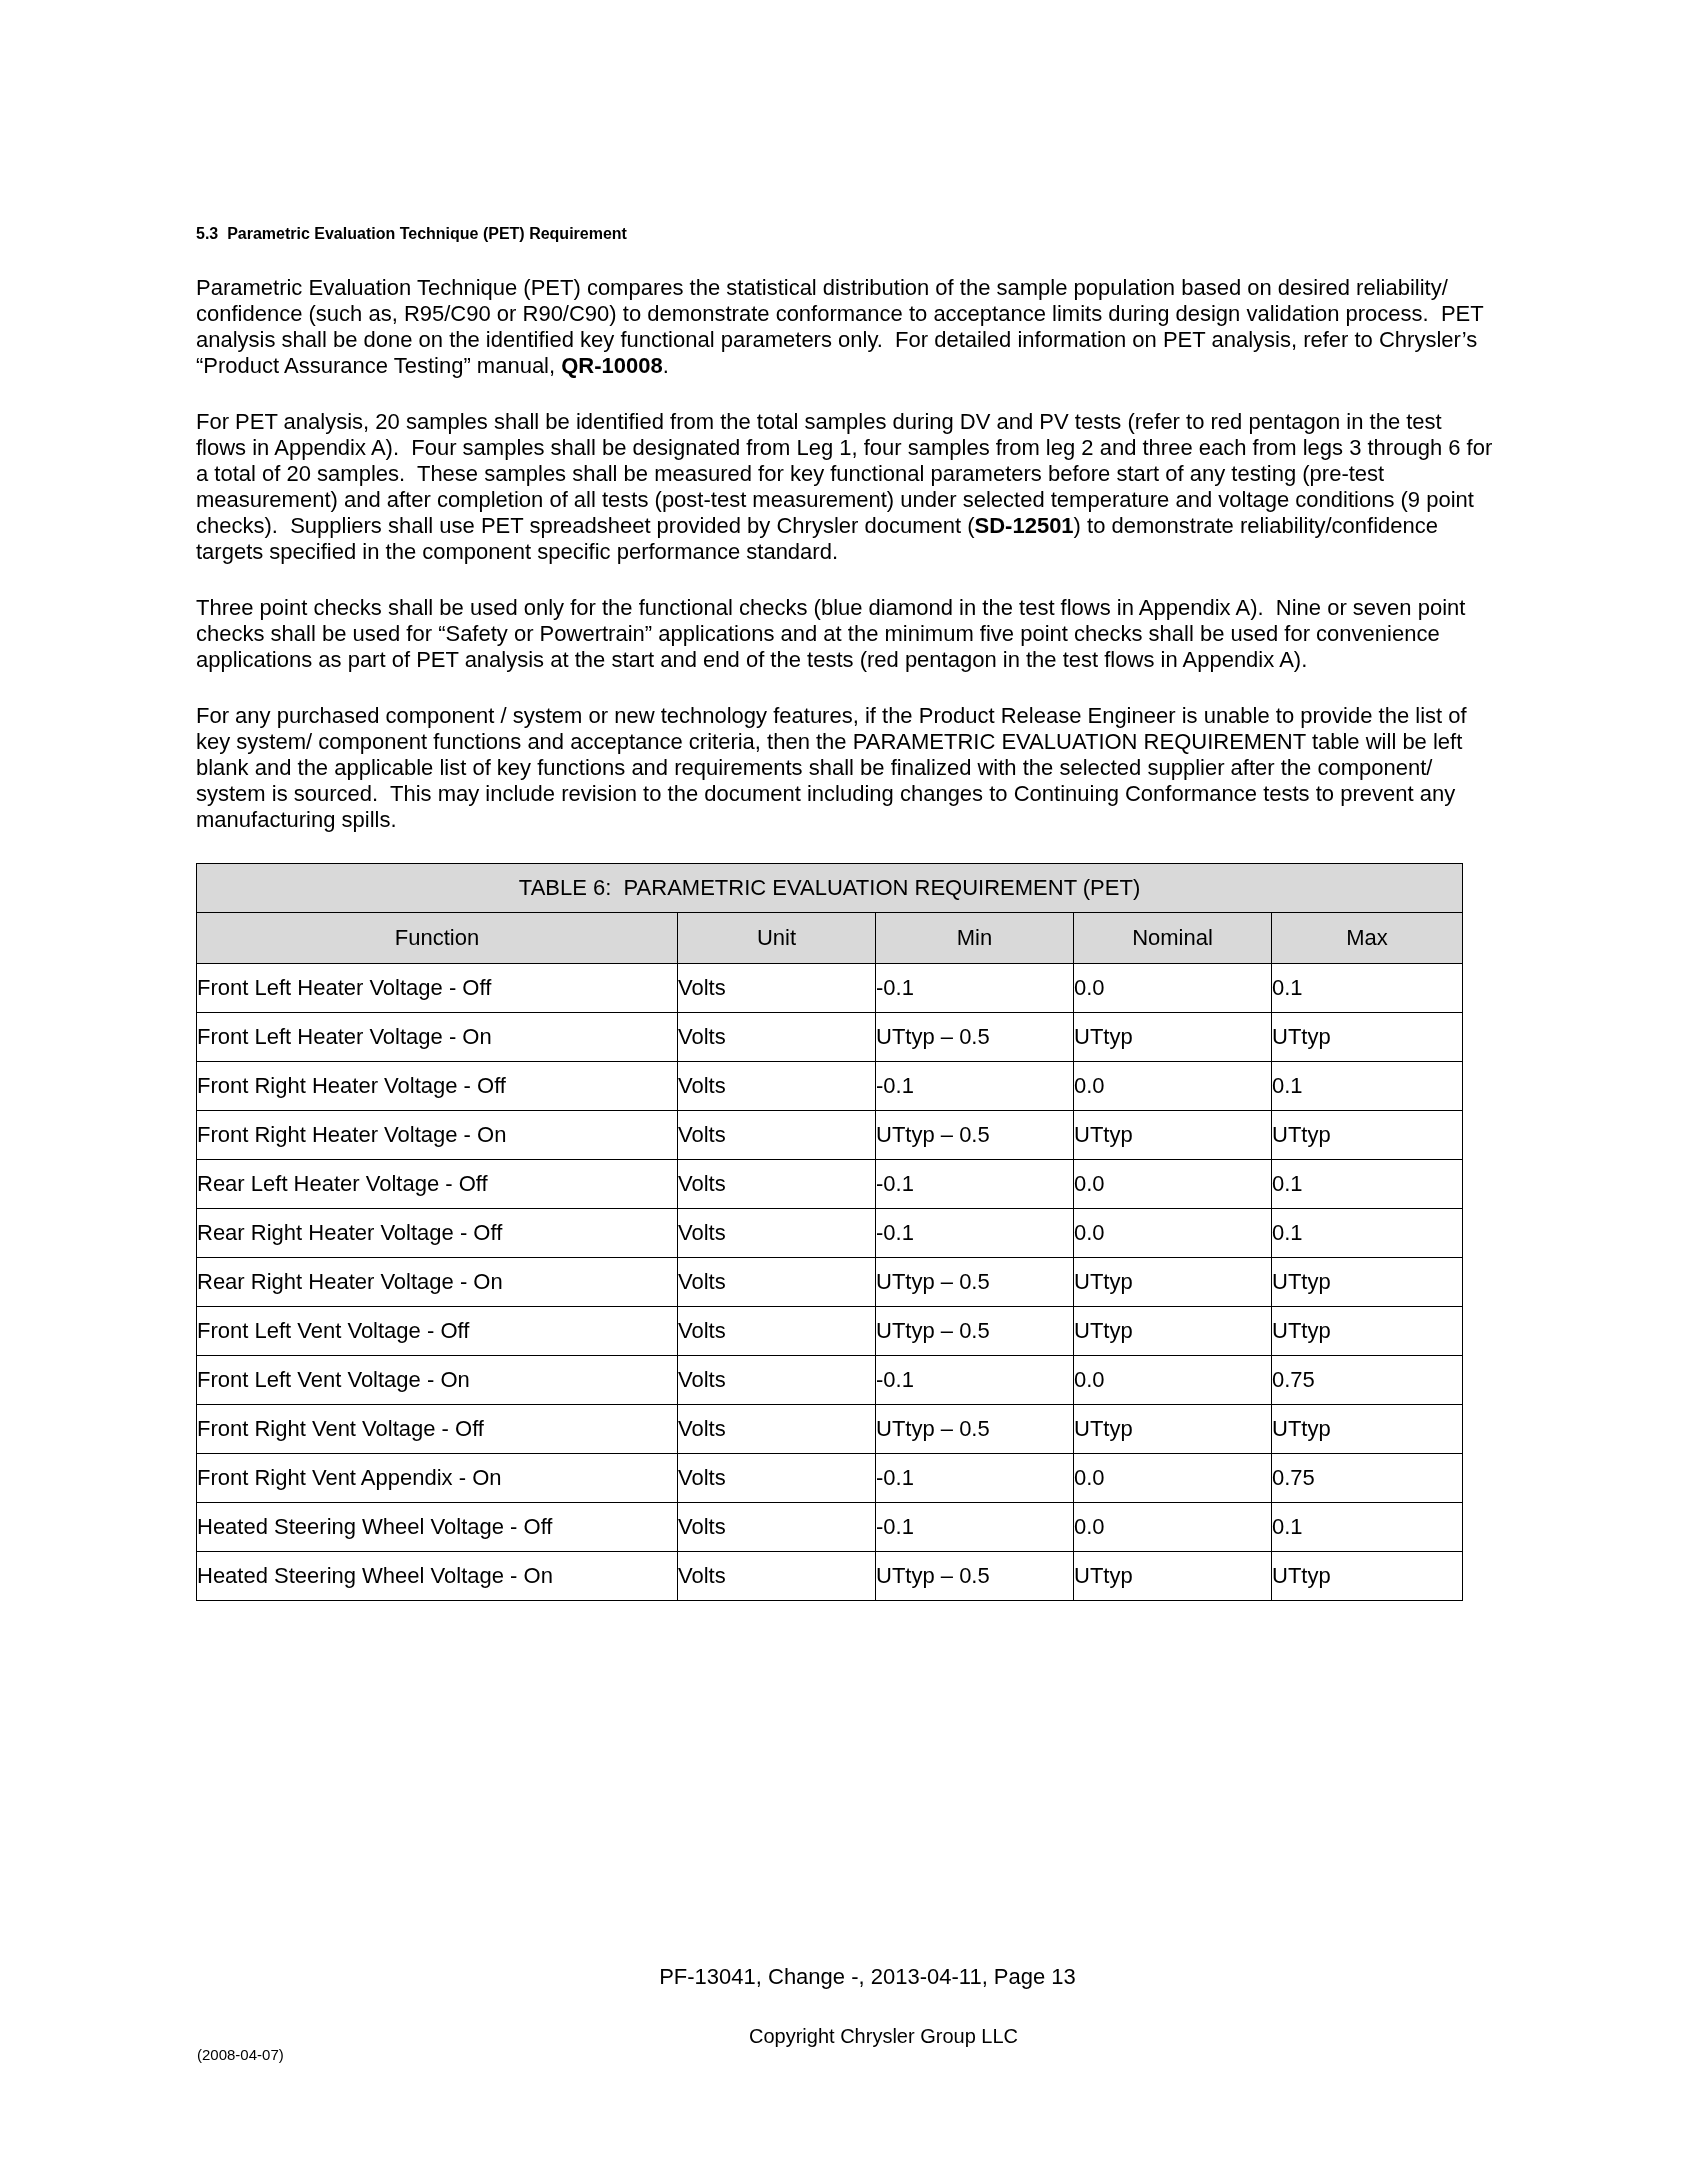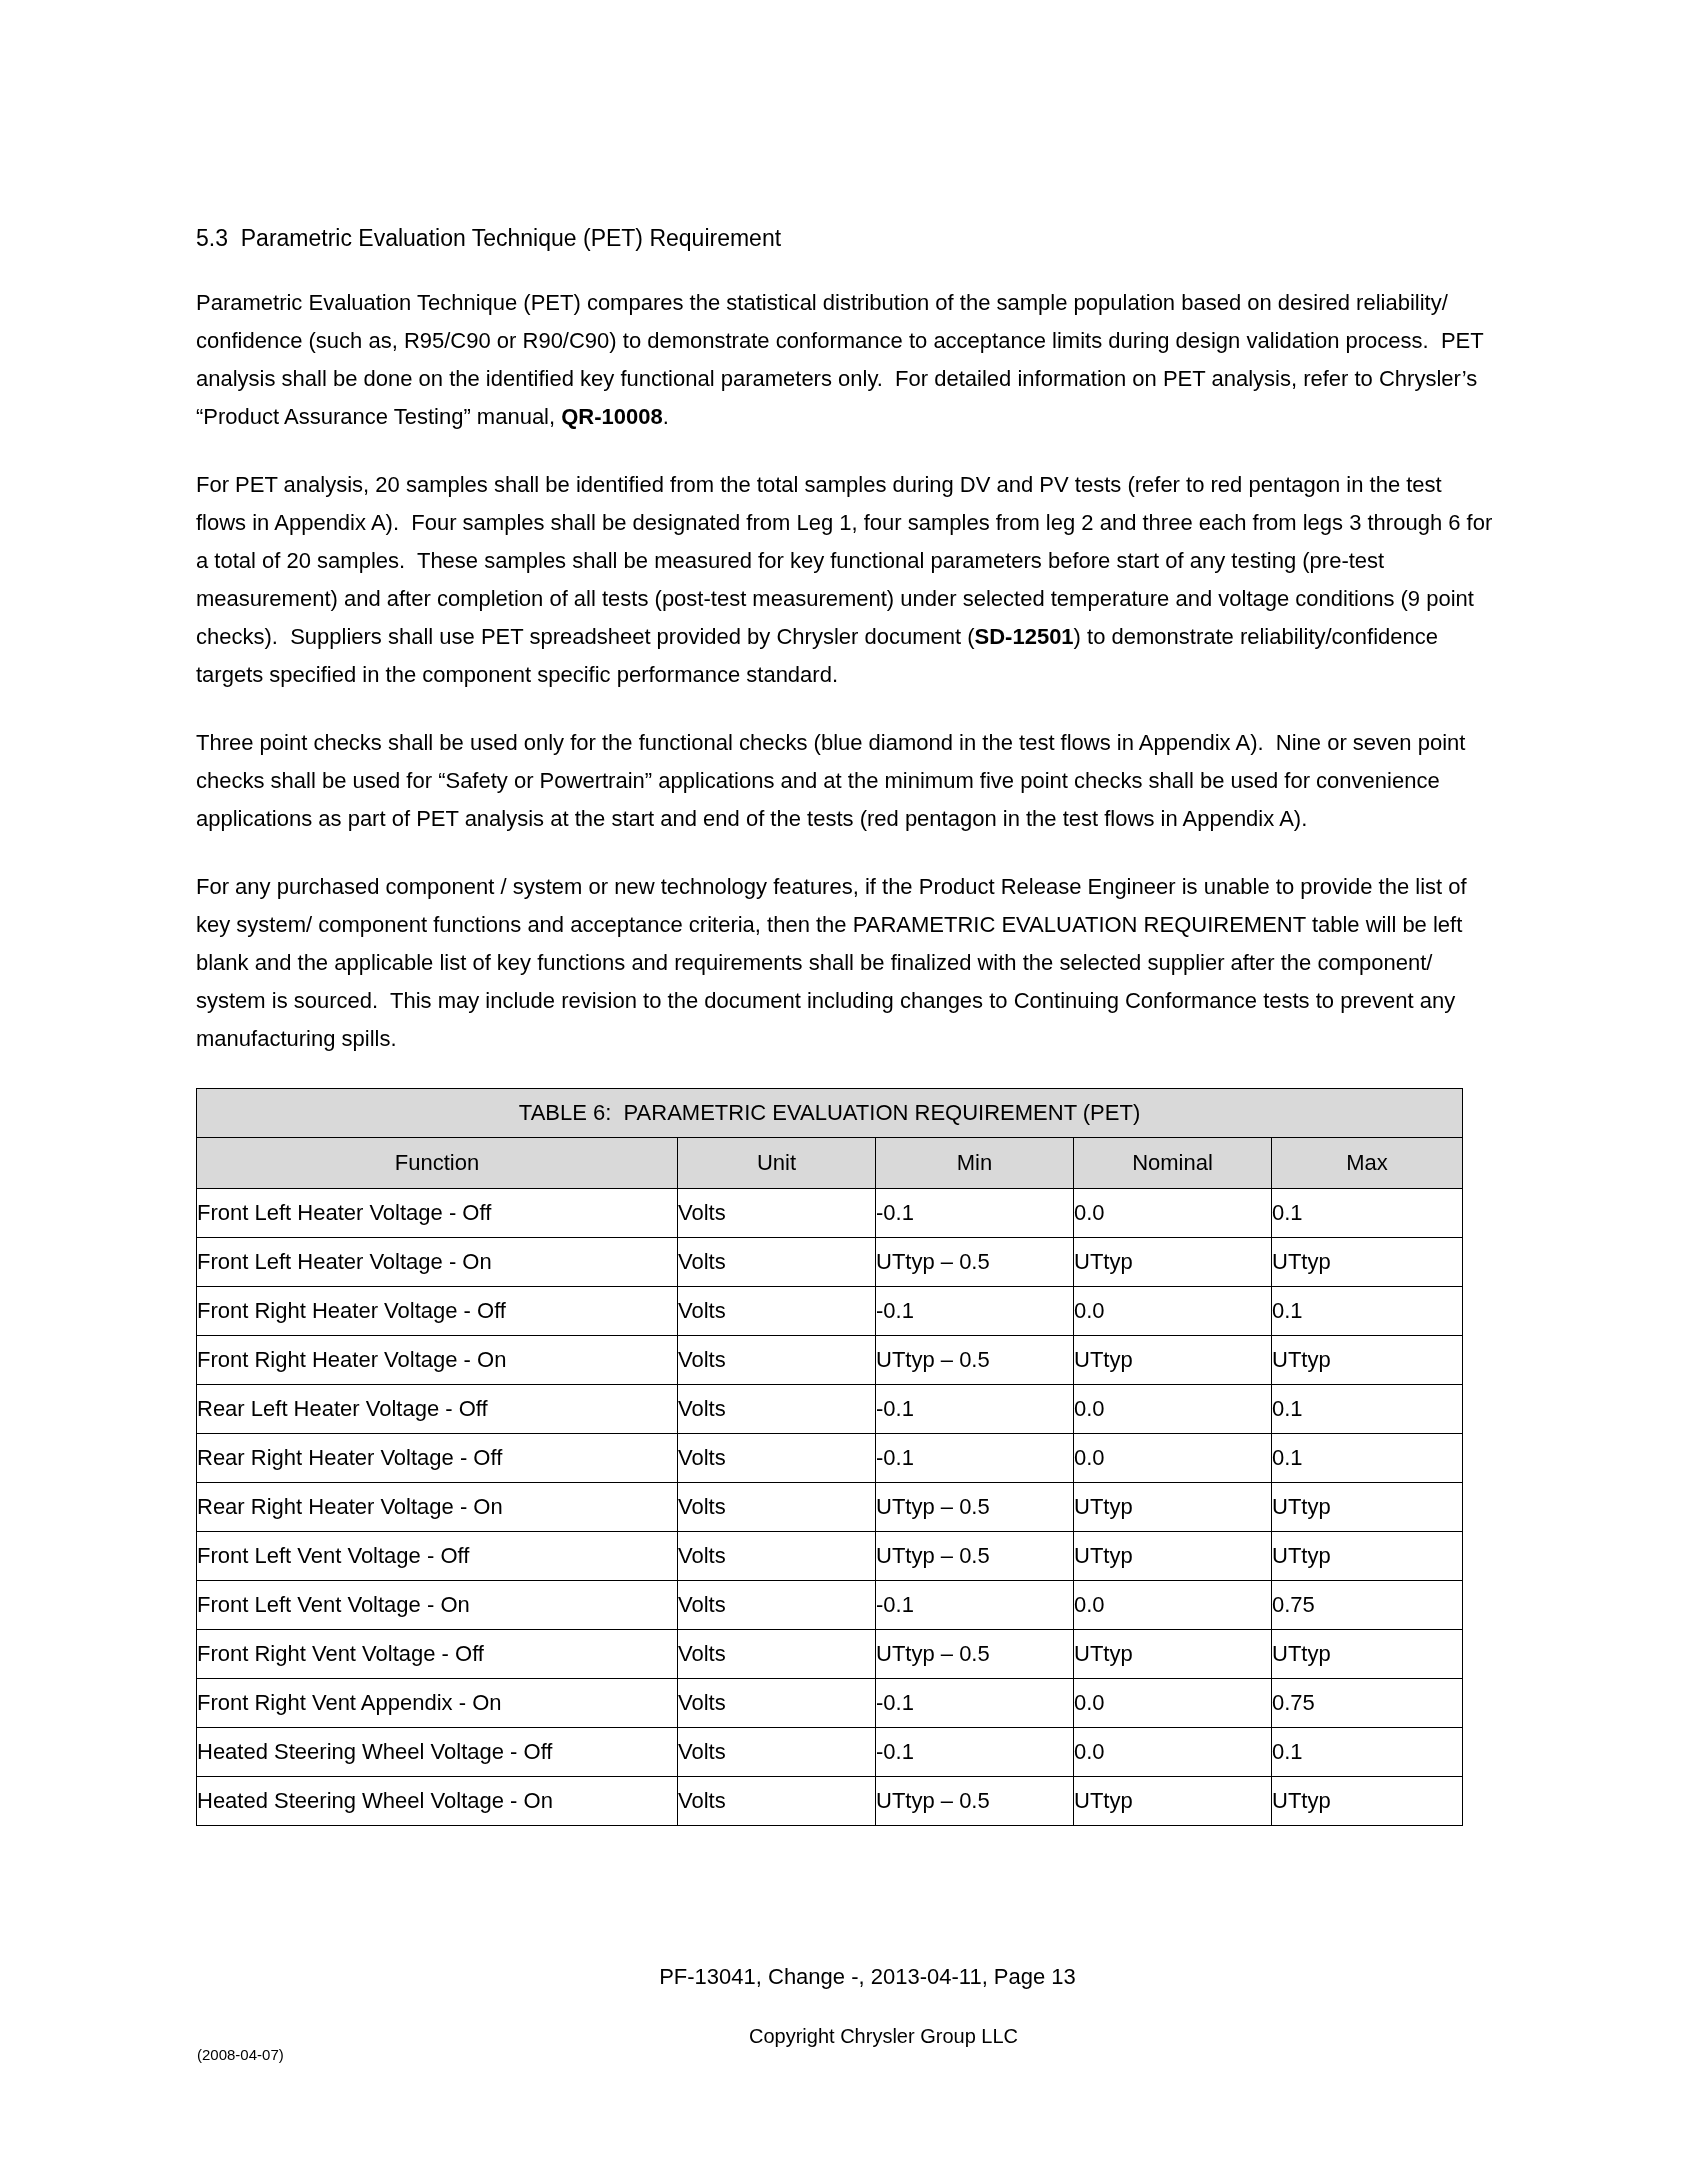--- a/index.html
+++ b/index.html
@@ -16,28 +16,28 @@
     color: #000000;
     overflow: hidden;
   }
   .content {
     position: absolute;
     left: 196px;
     top: 225px;
     width: 1298px;
   }
   .heading {
-    font-size: 23px;
-    font-weight: normal;
+    font-size: 16px;
+    font-weight: bold;
     margin: 0 0 32px 0;
     white-space: pre-wrap;
   }
   .para {
     font-size: 22px;
-    line-height: 38px;
+    line-height: 26px;
     margin: 0 0 30px 0;
     white-space: pre-wrap;
   }
   .para b { font-weight: bold; }
   table.pet {
     border-collapse: collapse;
     width: 1112px;
     margin-top: 10.6px;
     table-layout: fixed;
   }

